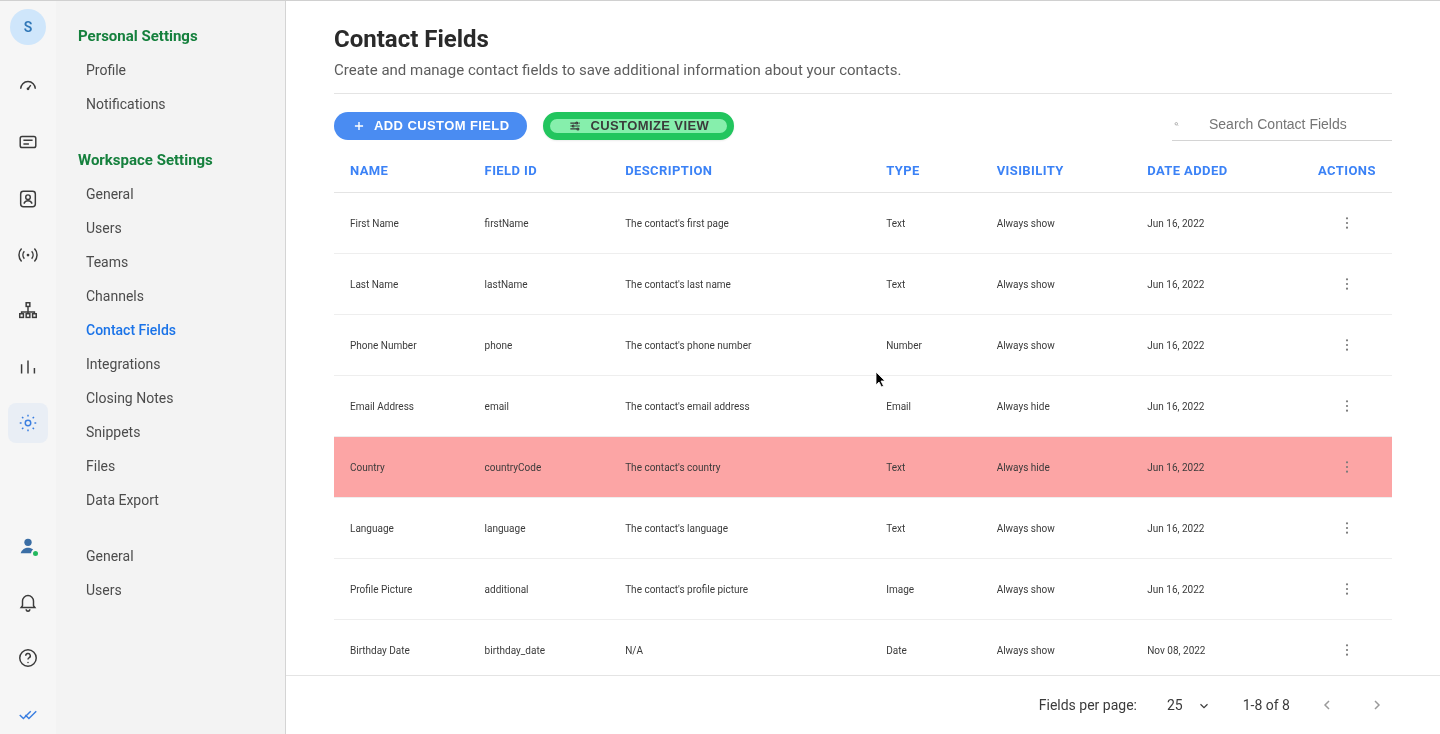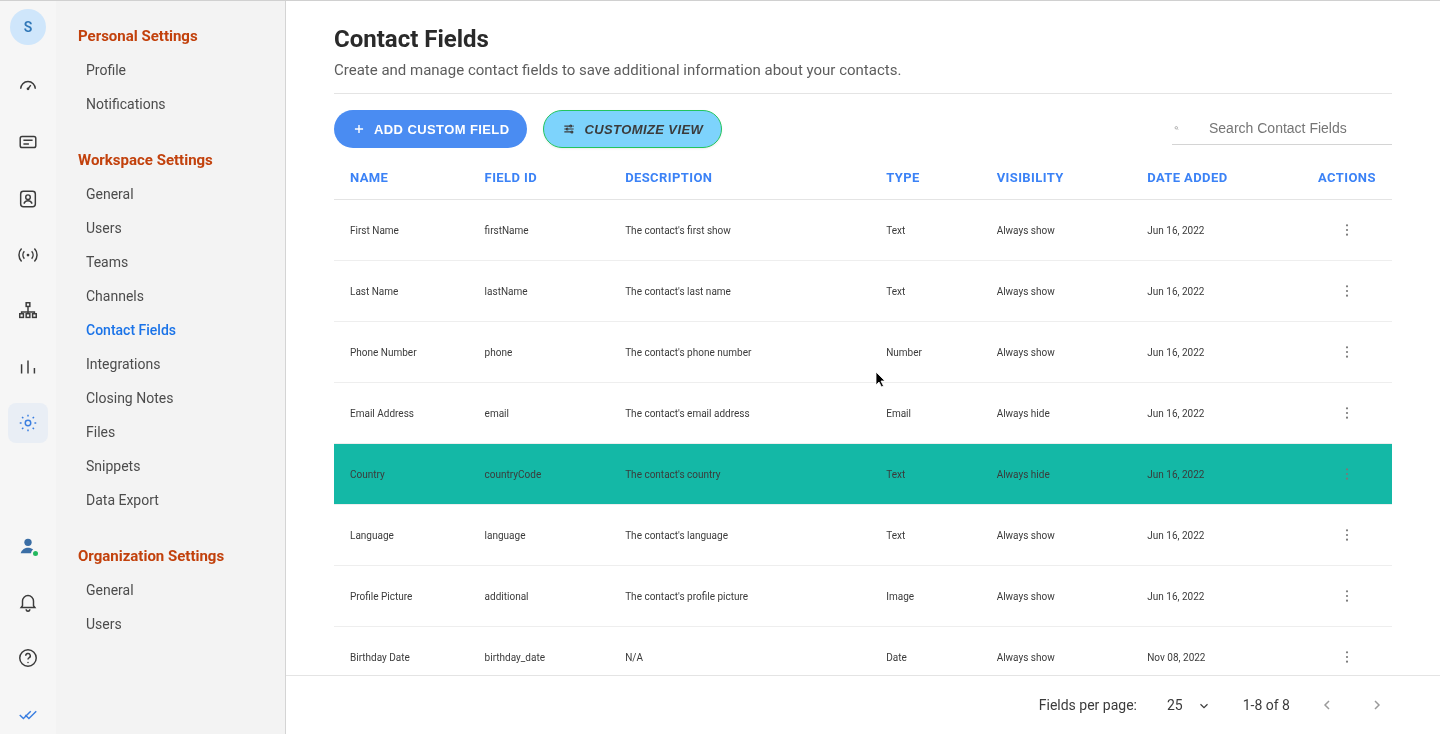--- a/index.html
+++ b/index.html
@@ -29,43 +29,43 @@
     position: absolute; bottom: 8px; right: 8px; width: 9px; height: 9px; border-radius: 50%;
     background: #23b85e; border: 2px solid #f6f6f6;
   }
 
   
   .secnav {
     width: 230px; background: #f3f3f3; border-right: 1px solid #d4d4d4; padding: 18px 0 30px 0;
     overflow-y: auto;
   }
   .secnav-section { margin-bottom: 22px; }
-  .secnav-heading { font-weight: 700; color: #c2410c; font-size: 15px; padding: 8px 22px; }
+  .secnav-heading { font-weight: 700; color: #15803d; font-size: 15px; padding: 8px 22px; }
   .secnav-item {
     display: block; padding: 9px 22px 9px 30px; color: #4c4c4c; font-size: 14px; cursor: pointer;
   }
   .secnav-item.selected { color: #1a73e8; font-weight: 500; }
 
   
   .main {
     flex: 1; background: #ffffff; display: flex; flex-direction: column; overflow: hidden;
   }
   .content { padding: 24px 48px 12px 48px; flex: 1; overflow-y: auto; }
   .page-title { font-size: 24px; font-weight: 700; color: #2a2a2a; margin-bottom: 8px; }
   .page-sub { font-size: 15px; color: #5d5d5d; padding-bottom: 14px; border-bottom: 1px solid #e4e4e4; }
 
   .toolbar {
     display: flex; align-items: center; padding: 16px 0 12px 0; gap: 16px;
   }
   .btn {
-    height: 38px; border-radius: 20px; padding: 0 18px; display: inline-flex; align-items: center; gap: 8px;
+    height: 28px; border-radius: 20px; padding: 0 18px; display: inline-flex; align-items: center; gap: 8px;
     font-size: 13px; font-weight: 700; letter-spacing: .4px; cursor: pointer; border: none;
   }
   .btn-primary { background: #4a8cf2; color: #fff; }
-  .btn-secondary { background: #7dd3fc; color: #3b3b3b; border: 1px solid #22c55e; box-shadow: 0 1px 2px rgba(0,0,0,.08); font-style: italic; }
+  .btn-secondary { background: #86efac; color: #3b3b3b; border: 7px solid #22c55e; box-shadow: 0 1px 2px rgba(0,0,0,.08); }
   .btn svg { width: 14px; height: 14px; }
   .btn-primary svg { stroke: #fff; fill: none; stroke-width: 2.4; }
   .btn-secondary svg { stroke: #3b3b3b; fill: none; stroke-width: 2; }
   .flex-spacer { flex: 1; }
   .search {
     display: flex; align-items: center; gap: 10px; border-bottom: 1px solid #d4d4d4; padding: 4px 2px 6px;
     width: 220px; color: #777;
   }
   .search svg { width: 20px; height: 20px; stroke: #555; fill: none; stroke-width: 2; }
   .search input {
@@ -74,21 +74,21 @@
 
   
   table { width: 100%; border-collapse: collapse; }
   thead th {
     text-align: left; font-size: 13px; font-weight: 700; letter-spacing: .4px; color: #3b82f6;
     padding: 10px 0 14px; border-bottom: 1px solid #e4e4e4;
   }
   tbody td {
     padding: 16px 0; border-bottom: 1px solid #eeeeee; font-size: 10px; color: #3b3b3b;
   }
-  tbody tr.highlight td { background: #14b8a6; }
+  tbody tr.highlight td { background: #fca5a5; }
   tbody tr:last-child td { border-bottom: none; }
   td.name-cell, th.name-cell { padding-left: 16px; width: 150px; }
   td.fid-cell, th.fid-cell { width: 140px; }
   td.desc-cell, th.desc-cell { width: 260px; }
   td.type-cell, th.type-cell { width: 110px; }
   td.vis-cell, th.vis-cell { width: 150px; }
   td.date-cell, th.date-cell { width: 170px; }
   td.act-cell, th.act-cell { width: 70px; text-align: center; padding-right: 16px; }
   .actions-btn {
     display: inline-flex; width: 28px; height: 28px; align-items: center; justify-content: center;
@@ -211,26 +211,25 @@
     </div>
     <div class="secnav-section">
       <div class="secnav-heading">Workspace Settings</div>
       <div class="secnav-item">General</div>
       <div class="secnav-item">Users</div>
       <div class="secnav-item">Teams</div>
       <div class="secnav-item">Channels</div>
       <div class="secnav-item selected">Contact Fields</div>
       <div class="secnav-item">Integrations</div>
       <div class="secnav-item">Closing Notes</div>
+      <div class="secnav-item">Snippets</div>
       <div class="secnav-item">Files</div>
-      <div class="secnav-item">Snippets</div>
       <div class="secnav-item">Data Export</div>
     </div>
     <div class="secnav-section">
-      <div class="secnav-heading">Organization Settings</div>
       <div class="secnav-item">General</div>
       <div class="secnav-item">Users</div>
     </div>
   </div>
 
   <div class="main">
     <div class="content" style="position:relative;">
       <div class="page-title">Contact Fields</div>
       <div class="page-sub">Create and manage contact fields to save additional information about your contacts.</div>
 
@@ -281,21 +280,21 @@
             <th class="date-cell"><span>DATE ADDED</span><span class="sort-icon"><svg viewBox="0 0 16 12">
                     <path d="M2 3h12M3 6h9M4 9h6" fill="none"></path>
                   </svg></span></th>
             <th class="act-cell"><span>ACTIONS</span></th>
           </tr>
         </thead>
         <tbody id="tbody">
             <tr>
               <td class="name-cell">First Name</td>
               <td class="fid-cell">firstName</td>
-              <td class="desc-cell">The contact's first show</td>
+              <td class="desc-cell">The contact's first page</td>
               <td class="type-cell">Text</td>
               <td class="vis-cell">Always show</td>
               <td class="date-cell">Jun 16, 2022</td>
               <td class="act-cell"><span class="actions-btn">
                   <svg viewBox="0 0 24 24">
                     <circle cx="12" cy="5" r="1.6" fill="currentColor"></circle>
                     <circle cx="12" cy="12" r="1.6" fill="currentColor"></circle>
                     <circle cx="12" cy="19" r="1.6" fill="currentColor"></circle>
                   </svg>
                 </span></td>

